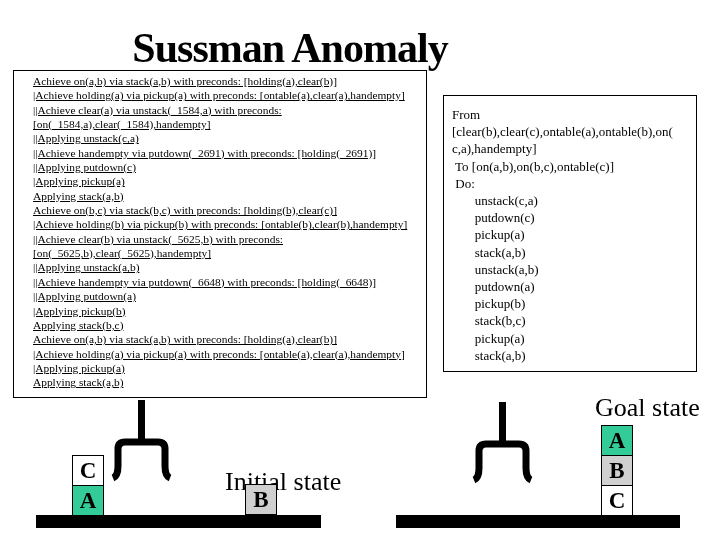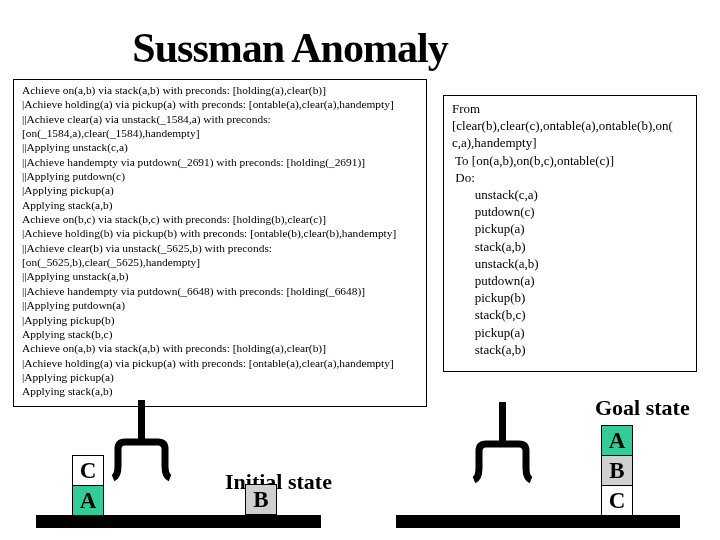--- a/index.html
+++ b/index.html
@@ -15,48 +15,48 @@
     position: absolute;
     left: 0; top: 24px; width: 580px;
     text-align: center;
     font-size: 42px;
     font-weight: bold;
     line-height: 48px;
     letter-spacing: -1px;
   }
   .trace-box {
     position: absolute;
-    left: 13px; top: 79px;
+    left: 13px; top: 70px;
     width: 414px; height: 328px;
     border: 1px solid #000;
-    padding: 3px 8px;
+    padding: 3px 19px;
     font-size: 11.4px;
     line-height: 14.35px;
     white-space: pre;
     overflow: hidden;
     z-index: 1;
     background: #fff;
+    text-decoration: underline;
   }
   .plan-box {
     position: absolute;
     left: 443px; top: 95px;
     width: 254px; height: 277px;
     border: 1px solid #000;
-    padding: 4px 8px;
+    padding: 10px 8px;
     font-size: 13px;
     line-height: 17.2px;
     white-space: pre;
     overflow: hidden;
     background: #fff;
   }
   .state-label {
     position: absolute;
-    font-size: 22px;
+    font-size: 26px;
     line-height: 24px;
-    font-weight: bold;
   }
   #initial-label { left: 198px; top: 470px; margin-left: 27px; }
   #goal-label    { left: 595px; top: 396px; }
   .block {
     position: absolute;
     width: 32px; height: 31px;
     border: 1px solid #000;
     display: flex;
     align-items: center;
     justify-content: center;

